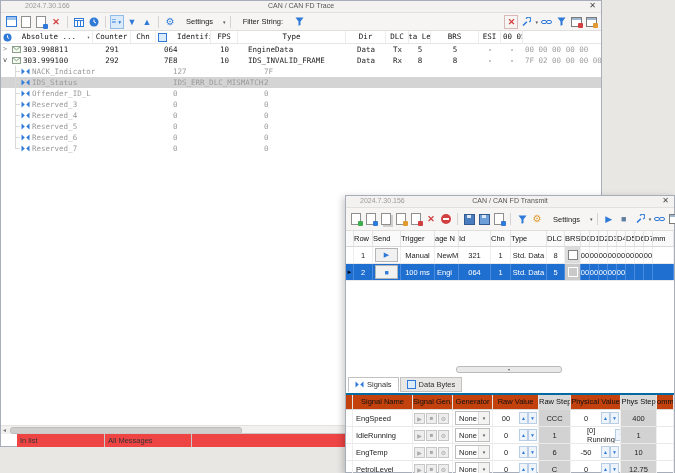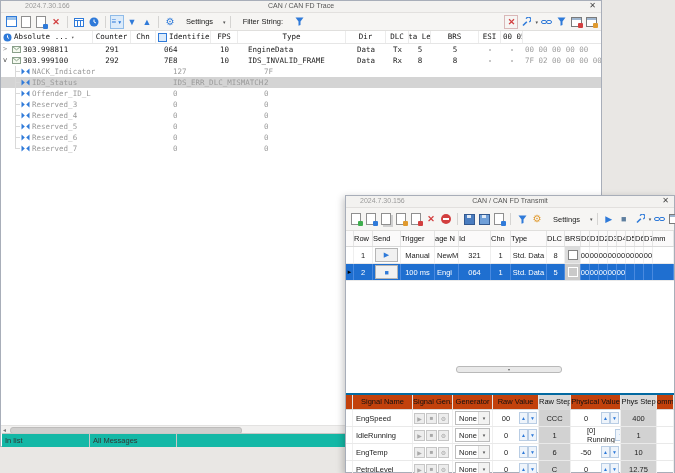--- a/index.html
+++ b/index.html
@@ -37,21 +37,21 @@
   .sq2{width:9px;height:9px;border:1px solid #2f7ad9;background:linear-gradient(#9cc3ec 0 3px,#fff 3px)}
   .winic{width:9px;height:8px;border:1px solid #7a7a7a;background:#fff;position:relative}
   .winic:before{content:"";position:absolute;left:0;top:0;right:0;height:2px;background:#9fb6cf}
   .winic.r:after,.winic.o:after{content:"";position:absolute;right:-2px;bottom:-2px;width:5px;height:5px;border-radius:1px}
   .winic.r:after{background:#d23f3f}.winic.o:after{background:#e09a2f}
 
   
   .thead,.trow{display:grid;grid-template-columns:92px 38px 25px 55px 27px 108px 40px 23px 22px 48px 22px 22px 78px;
     font-family:"DejaVu Sans Mono",monospace;font-size:7.5px}
   .thead{height:12px;line-height:12px;border-bottom:1px solid #e6e6e6;color:#111}
-  .thead>div{border-right:1px solid #ececec;padding:0 2px;display:flex;align-items:center;gap:2px;overflow:hidden;white-space:nowrap}
+  .thead>div{border-right:1px solid #ececec;padding:0 2px;display:flex;align-items:center;gap:10px;overflow:hidden;white-space:nowrap}
   .trow{height:11px;line-height:11px}
   .trow>div{padding:0 2px;overflow:hidden;white-space:nowrap}
   .ctr{justify-content:center;text-align:center}
   .bytes{color:#9c9c9c}
   .exp{color:#8a8a8a;font-size:7px;width:7px;display:inline-block}
   .f1{display:flex;align-items:center;gap:2px}
   .idc{padding-left:8px !important}.mnc{padding-left:10px !important}
 
   
   .srow{position:relative;height:11px;line-height:11px;font-family:"DejaVu Sans Mono",monospace;font-size:7.5px;color:#9a9a9a}
@@ -61,22 +61,22 @@
   .srow .raw{position:absolute;left:263px}
   .tlv{position:absolute;left:14px;top:0;bottom:0;width:1px;background:#d9d9d9}
   .tlv.half{bottom:6px}
   .tlh{position:absolute;left:14px;top:5px;width:5px;height:1px;background:#d9d9d9}
   .bt{position:absolute;left:20px;top:2px}
 
   
   .hscroll{position:absolute;left:0;top:424px;width:600px;height:8px;background:#f1f0ef;border-top:1px solid #e3e2e1}
   .harrow{position:absolute;left:1px;top:1px;font-size:5px;color:#777;line-height:6px}
   .hthumb{position:absolute;left:9px;top:1px;width:230px;height:5px;background:#cfcecd;border:1px solid #bdbcbb;border-radius:3px}
-  .status{position:absolute;left:1px;top:432px;width:600px;height:13px;display:flex;font-size:7.5px;line-height:13px;
-          background:#14b8a6;border-top:1px solid #c9c8c6;color:#333}
+  .status{position:absolute;left:16px;top:432px;width:600px;height:13px;display:flex;font-size:7.5px;line-height:13px;
+          background:#ef4444;border-top:1px solid #c9c8c6;color:#333}
   .status>div{border-right:1px solid #c9c8c6;padding-left:3px;overflow:hidden;white-space:nowrap;box-sizing:border-box}
 
   
   .xhead,.xrow{display:grid;font-size:7.5px;
     grid-template-columns:8px 19px 28px 34px 24px 32px 20px 36px 18px 16px 9px 9px 9px 9px 9px 9px 9px 9px 1fr}
   .xhead{height:15px;line-height:15px;background:#fbfafa;border-bottom:1px solid #d9d9d9;color:#111}
   .xhead>div{border-right:1px solid #e4e4e4;text-align:left;overflow:hidden;white-space:nowrap}
   .xrow{height:16px;border-bottom:1px solid #e9e9e9}
   .xrow>div{height:100%;display:flex;align-items:center;justify-content:center;border-right:1px solid #efefef;
             overflow:hidden;box-sizing:border-box;white-space:nowrap}
@@ -527,20 +527,33 @@
       <div></div>
       <div></div>
       <div></div>
       <div></div>
     </div>
 
     <div class="split">
         <span>▾</span>
       </div>
 
+    <div class="tabs">
+      <div class="tab act">
+        <svg width="9" height="7">
+            <path d="M0.5 0.5 V6.5 L3.8 3.5 Z" fill="#2f7ad9"></path>
+            <path d="M8.5 0.5 V6.5 L5.2 3.5 Z" fill="#2f7ad9"></path>
+          </svg>
+        <span>Signals</span>
+      </div>
+      <div class="tab">
+        <span style="width:7px;height:7px;border:1px solid #2f7ad9;background:#dcebfa"></span>
+        <span>Data Bytes</span>
+      </div>
+    </div>
 
     <div class="sigtbl">
       <div class="shead">
         <div></div>
         <div>Signal Name</div>
         <div>Signal Gen.</div>
         <div>Generator</div>
         <div>Raw Value</div>
         <div class="gh">Raw Step</div>
         <div>Physical Value</div>

